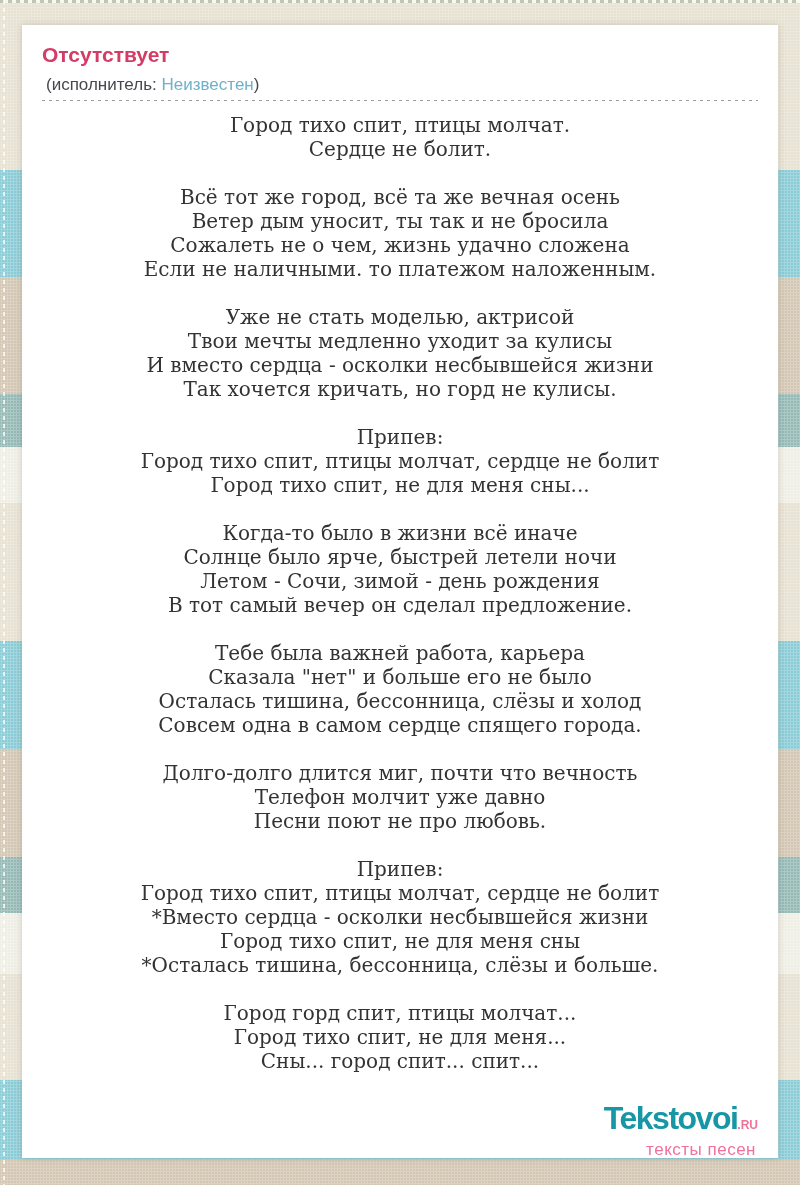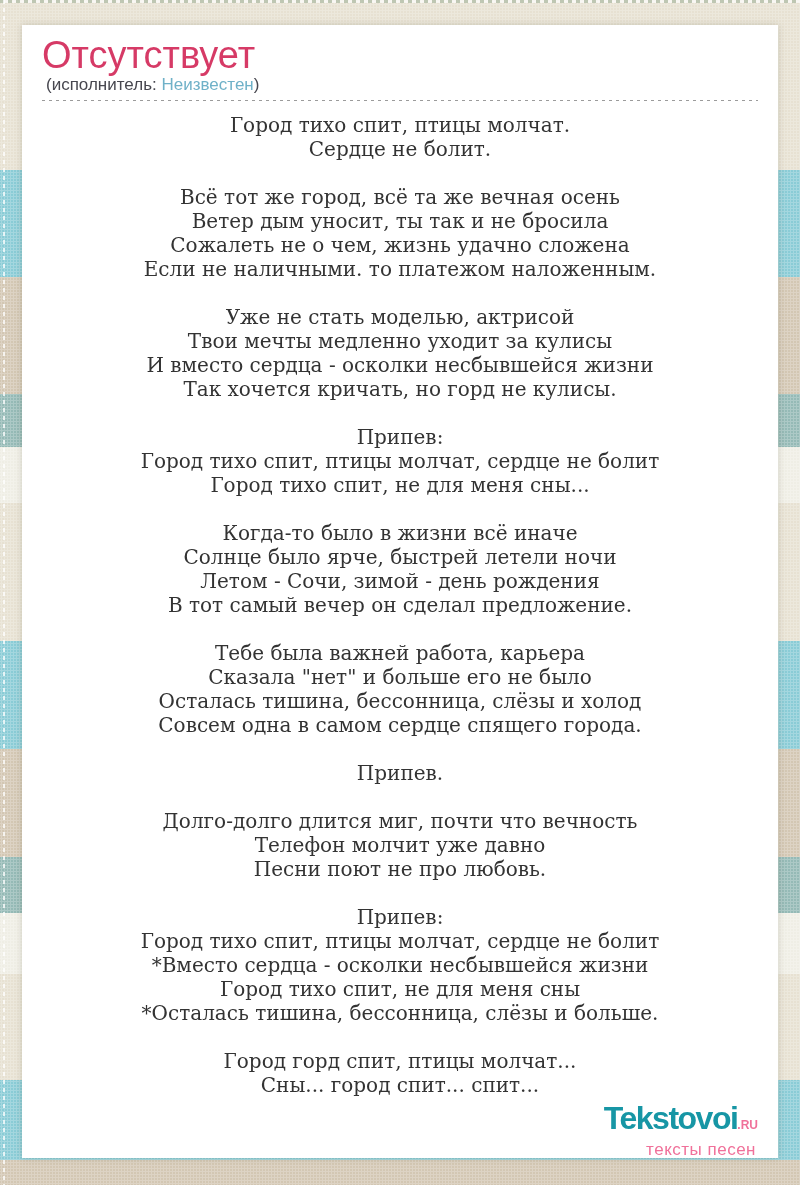--- a/index.html
+++ b/index.html
@@ -50,23 +50,23 @@
     width: 756px;
     height: 1133px;
     background: #ffffff;
     box-shadow: 0 0 7px rgba(90,80,60,0.22);
   }
   .card-inner {
     padding: 14px 20px 0 20px;
   }
   .song-title {
     margin: 0;
-    font-size: 38px;
+    font-size: 21px;
     line-height: 32px;
-    font-weight: 400;
+    font-weight: 700;
     color: var(--title-color);
   }
   .subtitle {
     margin: 4px;
     font-size: 17px;
     line-height: 20px;
     color: var(--subtitle-color);
   }
   .artist-link {
     color: var(--artist-link-color);
@@ -175,36 +175,34 @@
             <div class="lyric-line">Летом - Сочи, зимой - день рождения</div>
             <div class="lyric-line">В тот самый вечер он сделал предложение.</div>
           </div>
           <div class="stanza">
             <div class="lyric-line">Тебе была важней работа, карьера</div>
             <div class="lyric-line">Сказала "нет" и больше его не было</div>
             <div class="lyric-line">Осталась тишина, бессонница, слёзы и холод</div>
             <div class="lyric-line">Совсем одна в самом сердце спящего города.</div>
           </div>
           <div class="stanza">
-            <div class="lyric-line">Припев.</div>
-          </div>
-          <div class="stanza">
             <div class="lyric-line">Долго-долго длится миг, почти что вечность</div>
             <div class="lyric-line">Телефон молчит уже давно</div>
             <div class="lyric-line">Песни поют не про любовь.</div>
           </div>
           <div class="stanza">
             <div class="lyric-line">Припев:</div>
             <div class="lyric-line">Город тихо спит, птицы молчат, сердце не болит</div>
             <div class="lyric-line">*Вместо сердца - осколки несбывшейся жизни</div>
             <div class="lyric-line">Город тихо спит, не для меня сны</div>
             <div class="lyric-line">*Осталась тишина, бессонница, слёзы и больше.</div>
           </div>
           <div class="stanza">
             <div class="lyric-line">Город горд спит, птицы молчат...</div>
+            <div class="lyric-line">Город тихо спит, не для меня...</div>
             <div class="lyric-line">Сны... город спит... спит...</div>
           </div>
         </div>
 
     </div>
 
     <div class="logo">
       <div>
         <span class="logo-brand">Tekstovoi</span><span class="logo-tld">.RU</span>
       </div>

